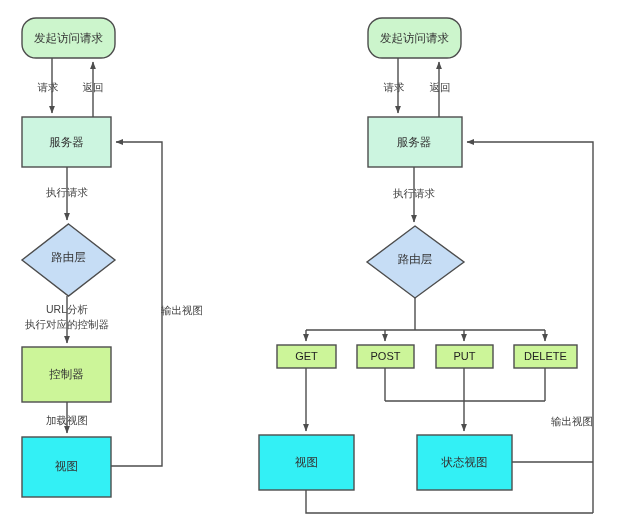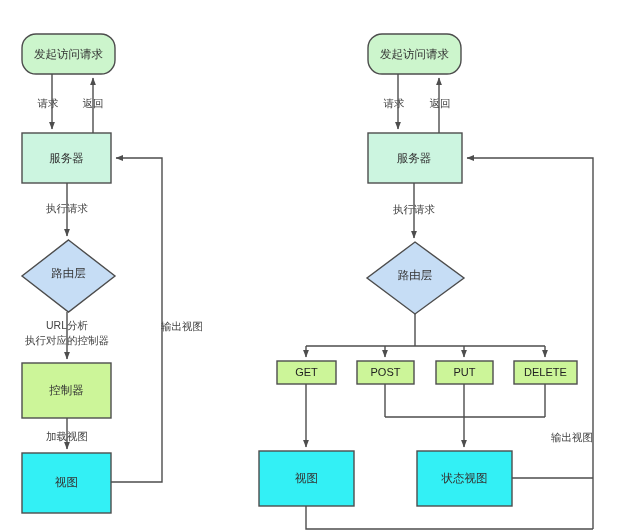--- a/index.html
+++ b/index.html
@@ -10,21 +10,21 @@
   body {
     width: 620px;
     height: 530px;
     font-family: "Liberation Sans", "DejaVu Sans", sans-serif;
     overflow: hidden;
     position: relative;
   }
   #diagram-root {
     position: absolute;
     left: 0;
-    top: 16px;
+    top: 0;
     width: 620px;
     height: 470px;
   }
   svg#flow {
     display: block;
     width: 620px;
     height: 530px;
   }
   .node-label {
     font-family: "Liberation Sans", "DejaVu Sans", sans-serif;

